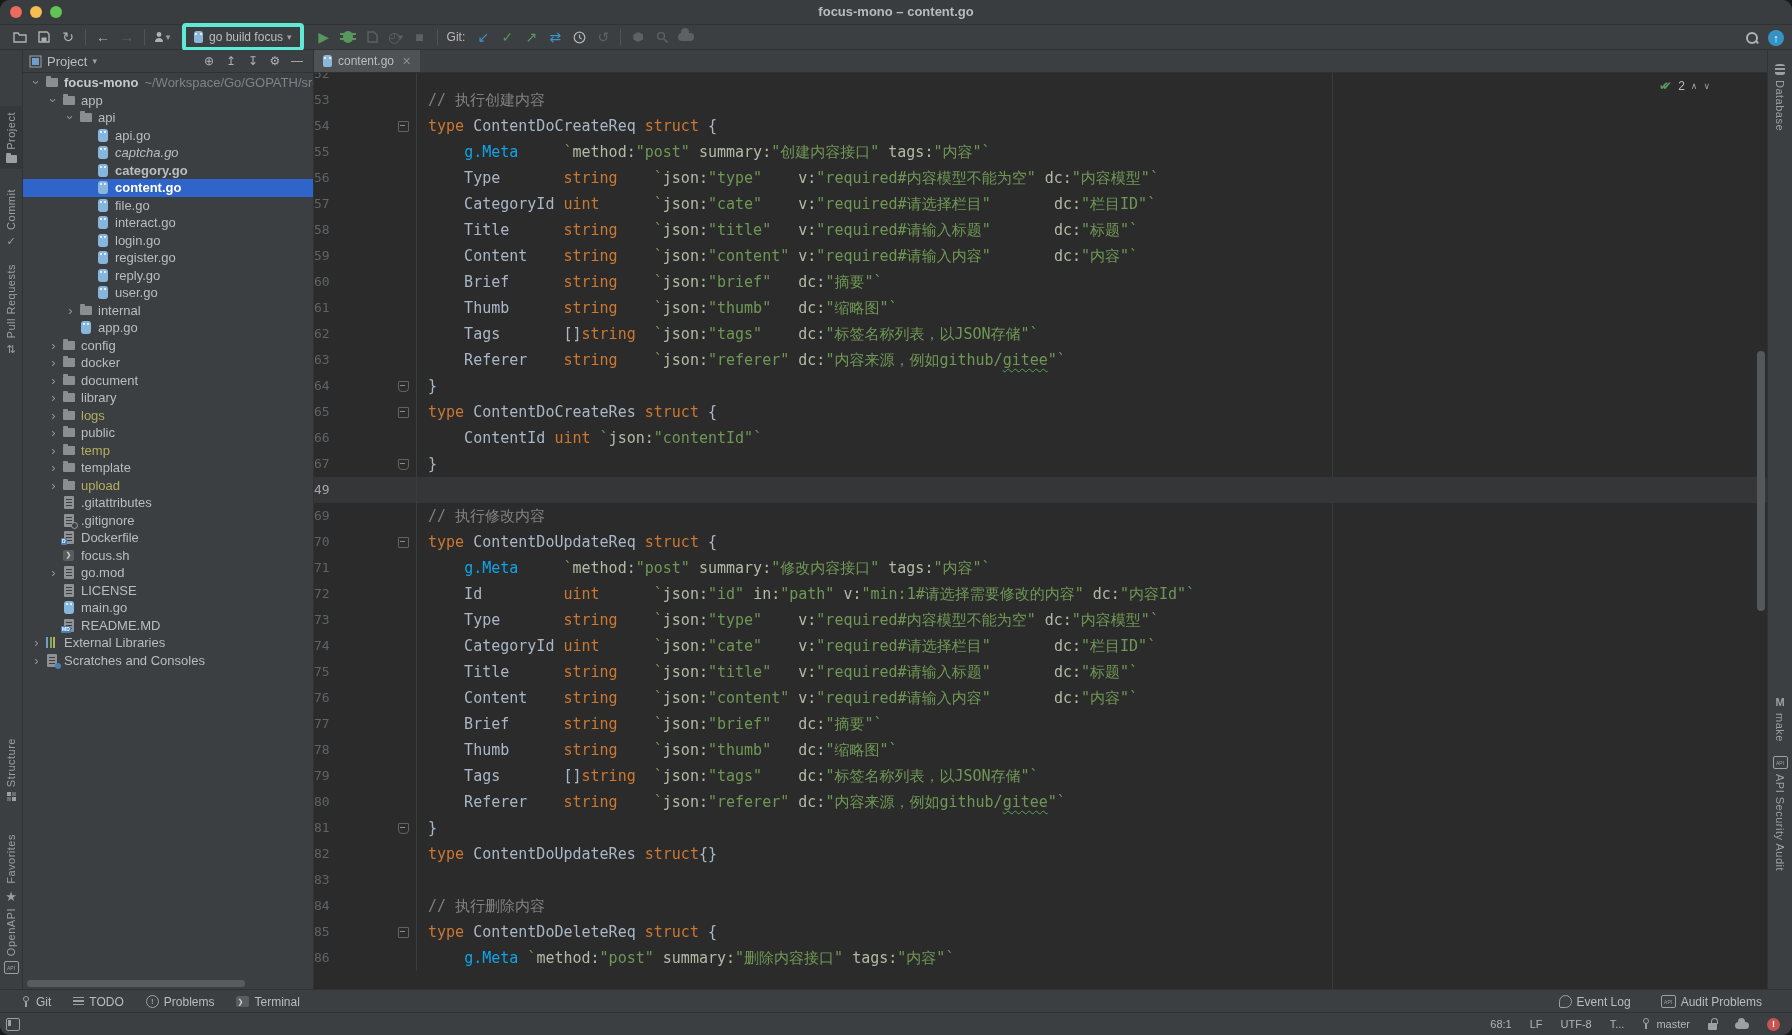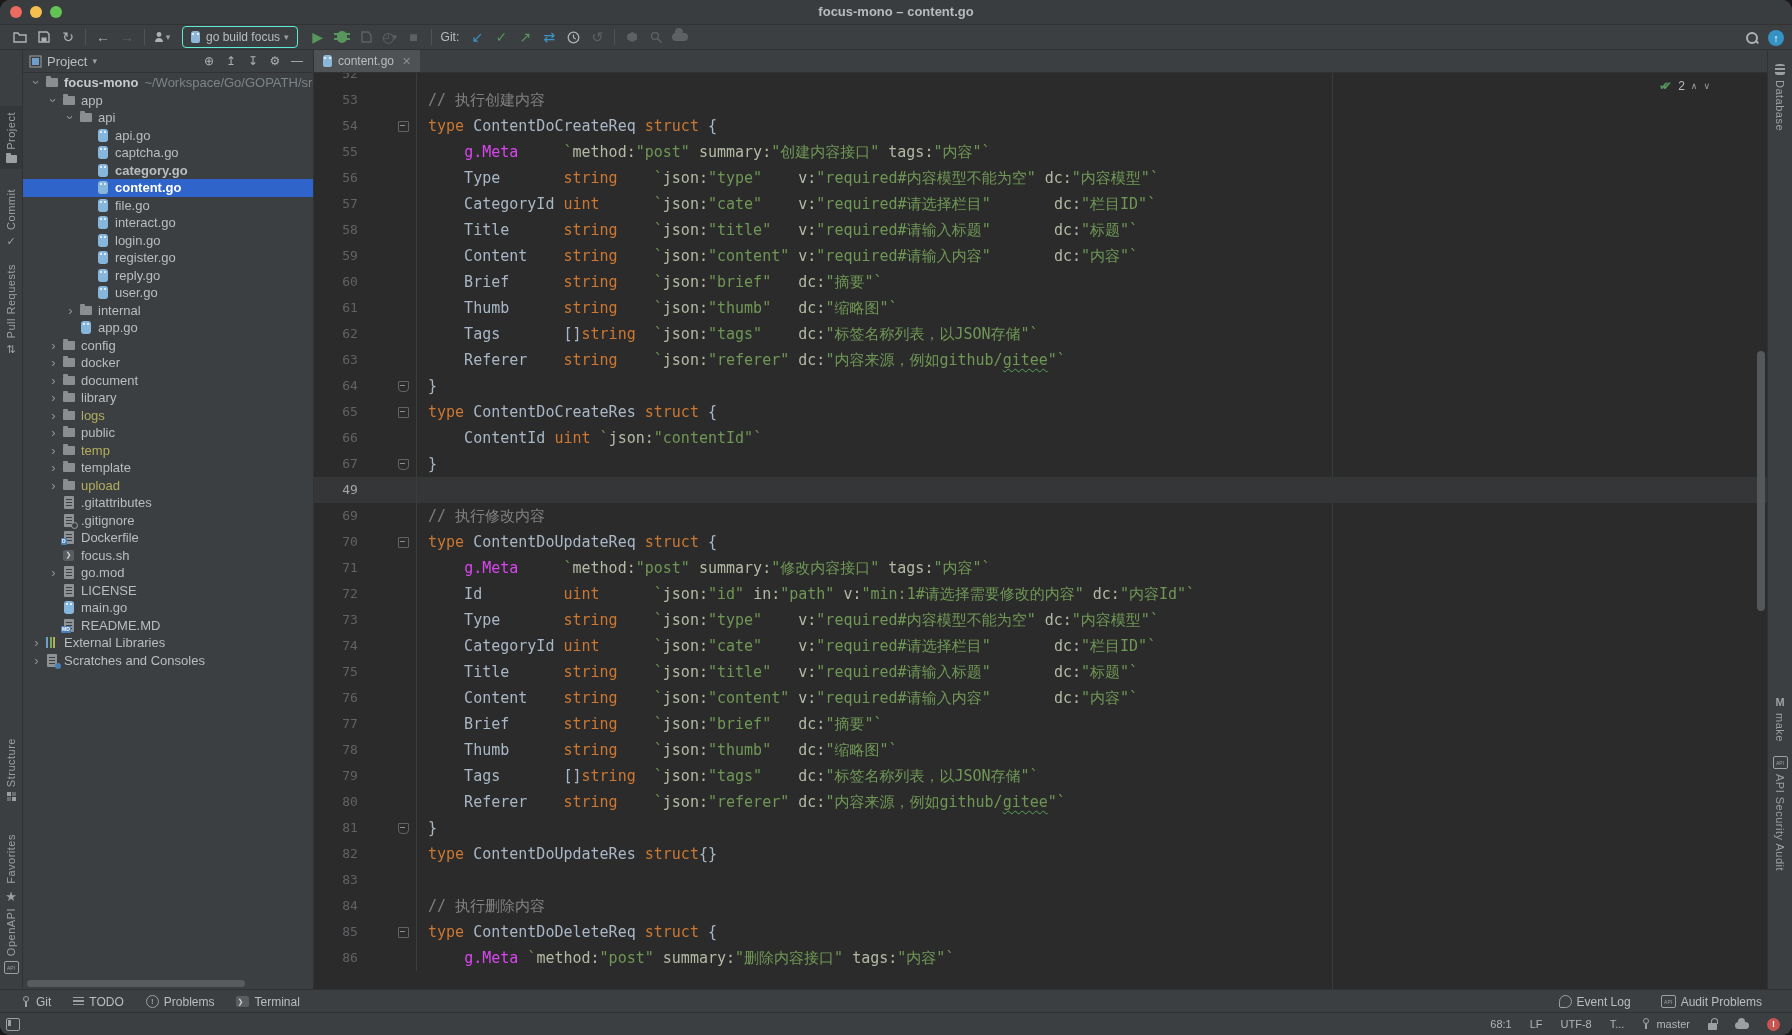--- a/index.html
+++ b/index.html
@@ -15,21 +15,21 @@
   .win-title{position:absolute;left:0;right:0;top:4px;text-align:center;font-size:13px;font-weight:bold;color:#b9babc;}
 
   
   .toolbar{position:absolute;left:0;top:25px;right:0;height:25px;background:#3c3f41;display:flex;align-items:center;padding-left:8px;border-bottom:1px solid #323232;box-sizing:border-box;}
   .tb-i{display:inline-flex;width:24px;height:20px;align-items:center;justify-content:center;font-size:14px;color:#afb1b3;}
   .tb-sep{width:1px;height:16px;background:#515355;margin:0 5px;}
   .dis{color:#5e6164 !important;}
   .grn{color:#57965c !important;}
   .blu{color:#3d94c9 !important;}
   .caret{font-size:9px;color:#9da0a2;margin-left:-2px;}
-  .combo{display:inline-flex;align-items:center;gap:6px;height:20px;border:1px solid #5eead4;border-radius:4px;padding:0 8px;margin:0 8px;color:#bbbcbe;font-size:12px;}
+  .combo{display:inline-flex;align-items:center;gap:6px;height:20px;border:4px solid #5eead4;border-radius:4px;padding:0 8px;margin:0 8px;color:#bbbcbe;font-size:12px;}
   .gopher{display:inline-block;width:9px;height:12px;background:#8db7d8;border-radius:3px 3px 2px 2px;position:relative;}
   .gopher::before{content:"";position:absolute;left:1px;top:2px;width:2px;height:2px;background:#fff;border-radius:50%;}
   .gopher::after{content:"";position:absolute;right:1px;top:2px;width:2px;height:2px;background:#fff;border-radius:50%;}
   .git-label{font-size:12px;color:#bbbcbe;margin:0 6px 0 4px;}
   .tb-right{position:absolute;right:8px;top:25px;height:25px;display:flex;align-items:center;gap:10px;}
   .mag{position:relative;width:12px;height:12px;}
   .mag::before{content:"";position:absolute;left:0;top:0;width:8px;height:8px;border:2px solid #afb1b3;border-radius:50%;}
   .mag::after{content:"";position:absolute;left:9px;top:9px;width:4px;height:2px;background:#afb1b3;transform:rotate(45deg);border-radius:1px;}
   .upd{width:16px;height:16px;border-radius:50%;background:#3592c4;color:#fff;font-size:11px;display:flex;align-items:center;justify-content:center;font-weight:bold;}
   .bugico{position:relative;width:10px;height:12px;background:#57965c;border-radius:5px;}
@@ -88,33 +88,33 @@
   
   .editor-col{position:absolute;left:314px;top:50px;right:24px;bottom:45px;background:#2b2b2b;}
   .tabbar{height:22px;background:#3c3f41;border-bottom:1px solid #323232;display:flex;align-items:flex-end;}
   .tab{display:flex;align-items:center;gap:6px;height:22px;padding:0 9px;background:#4e5254;font-size:12px;color:#bbbcbe;}
   .tab .x{color:#8a8d90;font-size:11px;margin-left:2px;}
   .editor{position:absolute;left:0;top:23px;right:0;bottom:0;overflow:hidden;}
   .margin-guide{position:absolute;left:1018px;top:0;bottom:0;width:1px;background:#393b3d;}
   .code-lines{position:relative;}
   .cl{display:flex;height:26px;line-height:26px;position:relative;}
   .cl.cur{background:#343638;}
-  .cl .num{flex:none;width:72px;text-align:center;color:#606366;font-family:"DejaVu Sans Mono",monospace;font-size:13px;padding-right:4px;}
+  .cl .num{flex:none;width:72px;text-align:left;color:#606366;font-family:"DejaVu Sans Mono",monospace;font-size:13px;padding-right:4px;}
   .cl.cur .num{color:#a4a6a8;}
   .cl .foldc{flex:none;width:26px;position:relative;}
   .fm{position:absolute;left:8px;top:8px;width:9px;height:9px;border:1px solid #606366;border-radius:1px;}
   .fm::before{content:"";position:absolute;left:1px;top:3px;width:5px;height:1px;background:#8a8d90;}
   .fm.end{border-radius:1px 1px 4px 4px;}
   .cl pre{margin:0;padding:0 0 0 11px;border-left:1px solid #3a3c3e;font-family:"DejaVu Sans Mono",monospace;font-size:15px;line-height:26px;}
   .s-k{color:#cc7832;}
   .s-n{color:#a9b7c6;}
   .s-c{color:#808080;}
   .s-s{color:#6f9755;}
   .s-t{color:#b3baa4;}
-  .s-m{color:#d946ef;}
+  .s-m{color:#0ea5e9;}
   .s-w{color:#6f9755;text-decoration:underline;text-decoration-style:wavy;text-decoration-color:#54a257;text-decoration-thickness:1px;text-underline-offset:3px;}
   .inspect{position:absolute;top:6px;right:58px;display:flex;align-items:center;gap:6px;font-size:12px;color:#bbbcbe;}
   .chk{color:#57965c;font-size:12px;letter-spacing:-7px;margin-right:7px;}
   .chev{color:#9da0a2;font-size:9px;}
   .vscroll{position:absolute;right:3px;top:278px;width:8px;height:260px;border-radius:4px;background:#55585a;}
 
   
   .bottom-stripe{position:absolute;left:0;right:0;bottom:22px;height:23px;background:#3c3f41;border-top:1px solid #323232;display:flex;align-items:center;font-size:12px;color:#bbbcbe;}
   .bs-item{display:flex;align-items:center;gap:5px;margin-left:22px;cursor:default;}
   .bs-right{margin-left:auto;display:flex;align-items:center;gap:30px;margin-right:30px;}
@@ -288,21 +288,21 @@
           </span>
           <span class="lbl">api</span>
         </div>
         <div class="trow" style="padding-left: 57px;">
           <span class="ch"></span>
           <span class="tico">
             <span class="ic-go"></span>
           </span>
           <span class="lbl">api.go</span>
         </div>
-        <div class="trow" style="padding-left: 57px;">
+        <div class="trow" style="padding-left: 57px; font-style: italic;">
           <span class="ch"></span>
           <span class="tico">
             <span class="ic-go"></span>
           </span>
           <span class="lbl">captcha.go</span>
         </div>
         <div class="trow" style="padding-left: 57px; font-weight: bold;">
           <span class="ch"></span>
           <span class="tico">
             <span class="ic-go"></span>

